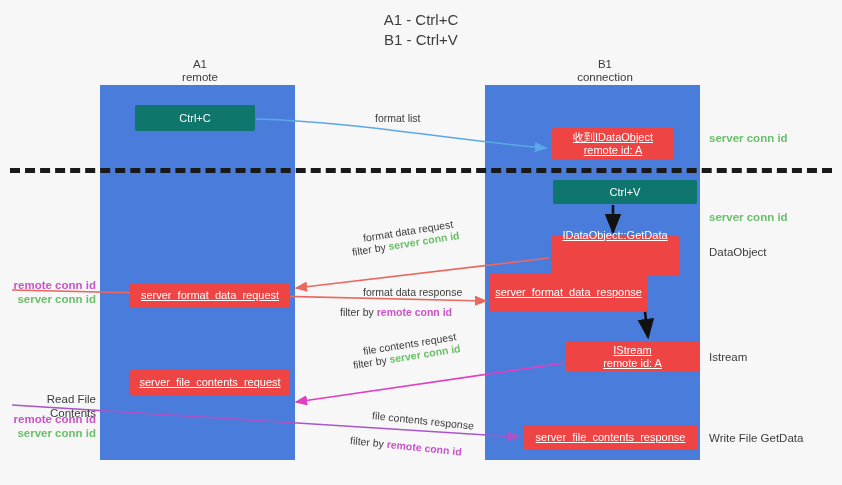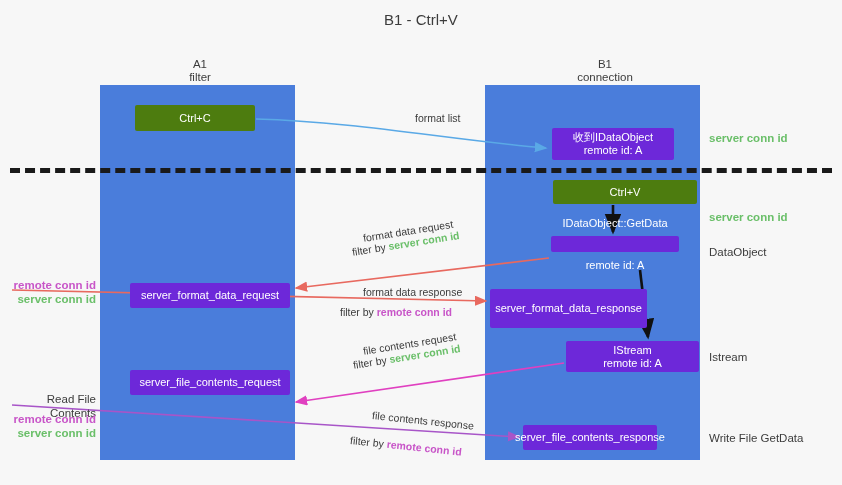--- a/index.html
+++ b/index.html
@@ -58,33 +58,33 @@
     border-radius: 2px;
     text-align: center;
     color: #ffffff;
     font-size: 11px;
     line-height: 13px;
     display: flex;
     flex-direction: column;
     align-items: center;
     justify-content: center;
   }
-  .node.green { background: #4d7c0f; align-items: center; }
-  .node.orange { background: #6d28d9; }
+  .node.green { background: #0f766e; align-items: center; }
+  .node.orange { background: #ef4444; text-decoration: underline; }
   .node .l2 { font-weight: normal; }
 
   #n-ctrlc      { left: 135px; top: 105px; width: 120px; height: 26px; }
   #n-idataobj   { left: 552px; top: 128px; width: 122px; height: 32px; }
   #n-ctrlv      { left: 553px; top: 180px; width: 144px; height: 24px; }
-  #n-getdata    { left: 551px; top: 236px; width: 128px; height: 16px; gap: 29px; }
+  #n-getdata    { left: 551px; top: 236px; width: 128px; height: 40px; gap: 29px; }
   #n-fmtreq     { left: 130px; top: 277px; width: 160px; height: 25px; margin-top: 6px; }
-  #n-fmtresp    { left: 490px; top: 289px; width: 157px; height: 39px; }
+  #n-fmtresp    { left: 490px; top: 273px; width: 157px; height: 39px; }
   #n-istream    { left: 566px; top: 341px; width: 133px; height: 31px; }
   #n-filereq    { left: 130px; top: 370px; width: 160px; height: 25px; }
-  #n-fileresp   { left: 523px; top: 425px; width: 134px; height: 25px; }
+  #n-fileresp   { left: 523px; top: 425px; width: 175px; height: 25px; }
 
   
   .right-label {
     font-size: 11.5px;
     line-height: 14px;
     color: #3c3c3c;
   }
   .right-label.green-txt { color: #6abf69; font-weight: bold; }
 
   #r-srv1 { left: 709px; top: 131px; }
@@ -110,47 +110,48 @@
   
   .caption {
     font-size: 10.5px;
     line-height: 14px;
     color: #3c3c3c;
     white-space: nowrap;
   }
   .caption.rot { transform: rotate(-9deg); transform-origin: left top; }
   .caption.rot-down { transform: rotate(6deg); transform-origin: left top; }
 
-  #c-formatlist { left: 375px; top: 111px; margin-left: 40px; }
+  #c-formatlist { left: 375px; top: 111px; }
   #c-fdreq   { left: 362px; top: 231px; }
   #c-fdreq2  { left: 351px; top: 245px; }
   #c-fdresp  { left: 363px; top: 285px; }
   #c-fdresp2 { left: 340px; top: 305px; }
   #c-fcreq   { left: 362px; top: 344px; }
   #c-fcreq2  { left: 352px; top: 358px; }
   #c-fcresp  { left: 373px; top: 408px; }
   #c-fcresp2 { left: 351px; top: 433px; }
 
   #arrows { left: 0; top: 0; width: 842px; height: 485px; }
 </style>
 </head>
 <body>
 
 <div id="stage">
 
   <div class="abs" id="title">
+    <div>A1 - Ctrl+C</div>
     <div>B1 - Ctrl+V</div>
   </div>
 
   <div class="abs lane" id="lane-a1"></div>
   <div class="abs lane" id="lane-b1"></div>
 
   <div class="abs col-header" id="hdr-a1">
     <div>A1</div>
-    <div>filter</div>
+    <div>remote</div>
   </div>
   <div class="abs col-header" id="hdr-b1">
     <div>B1</div>
     <div>connection</div>
   </div>
 
   <svg class="abs" id="arrows" viewBox="0 0 842 485" xmlns="http://www.w3.org/2000/svg">
     <defs>
       <marker id="ah-blue" markerWidth="9" markerHeight="9" refX="7" refY="3.2" orient="auto">
         <path d="M0,0 L8,3.2 L0,6.4 z" fill="#5aa9e6"></path>

